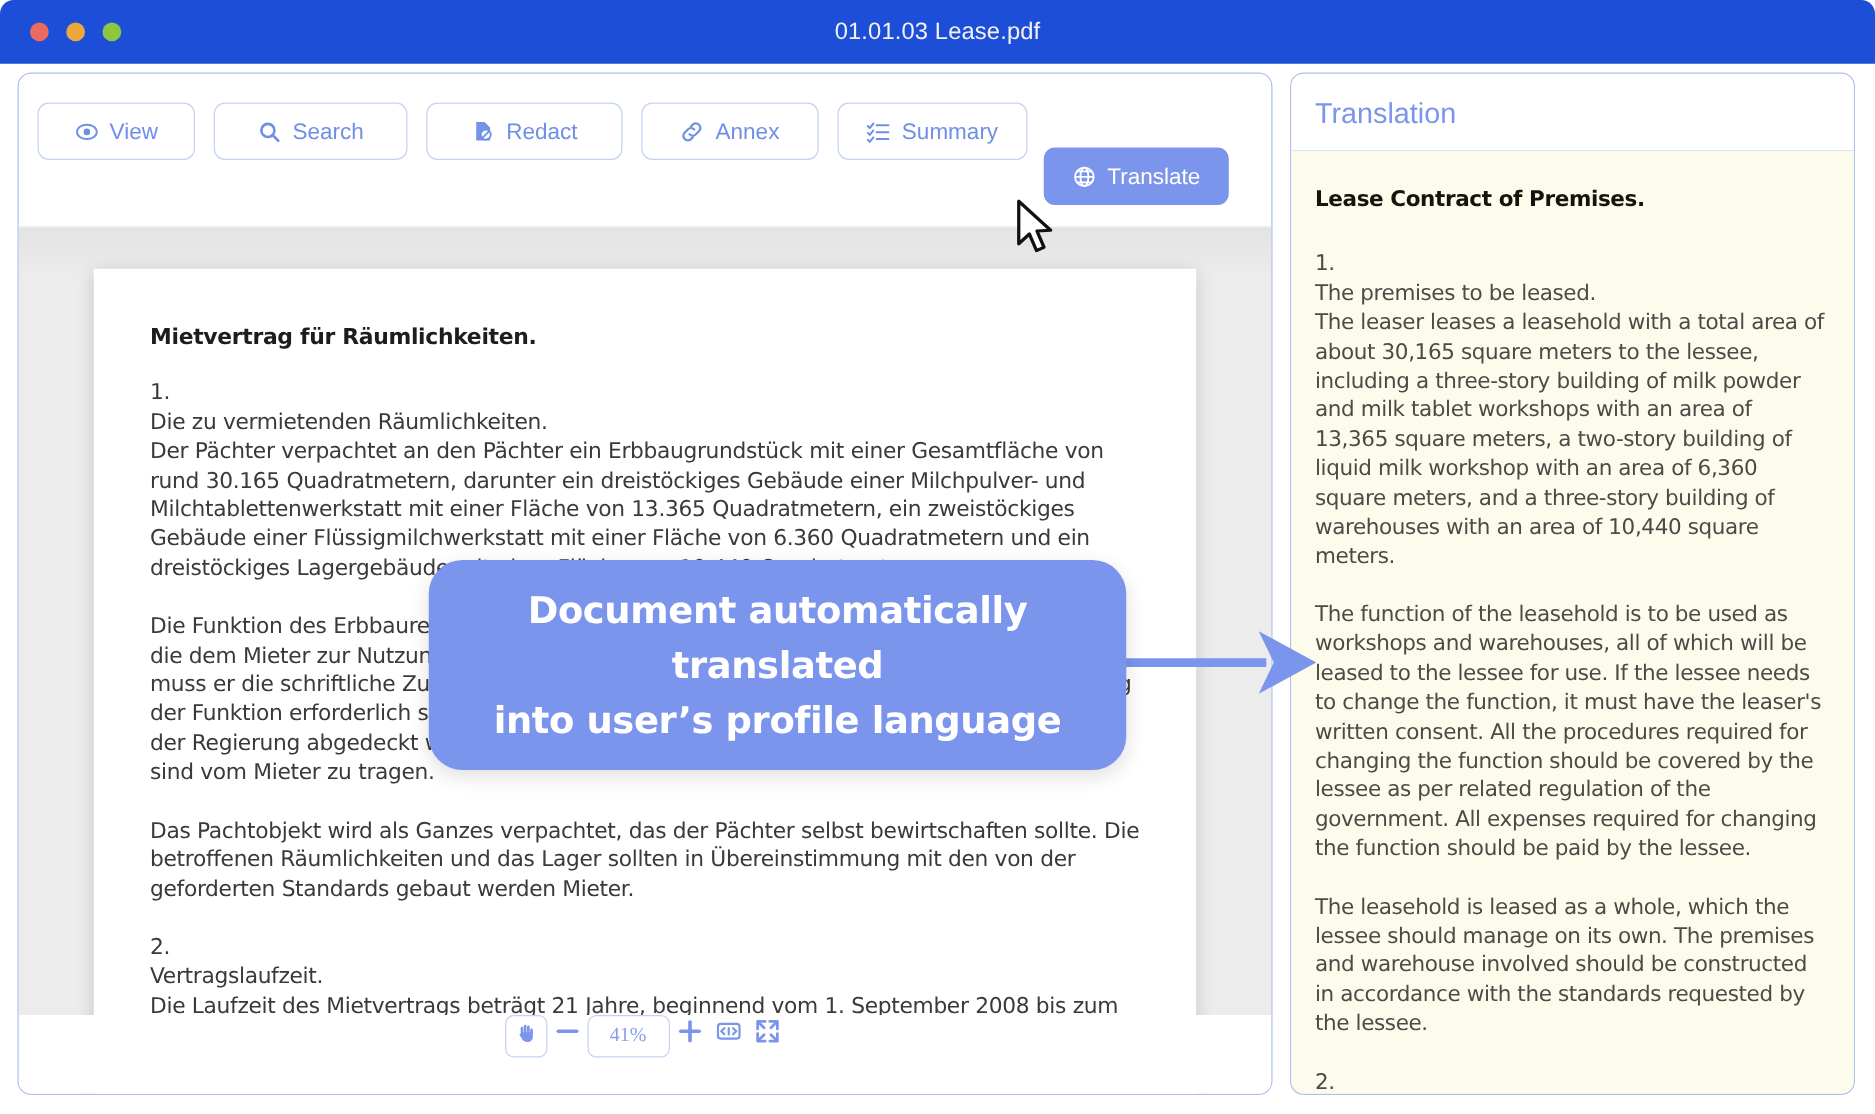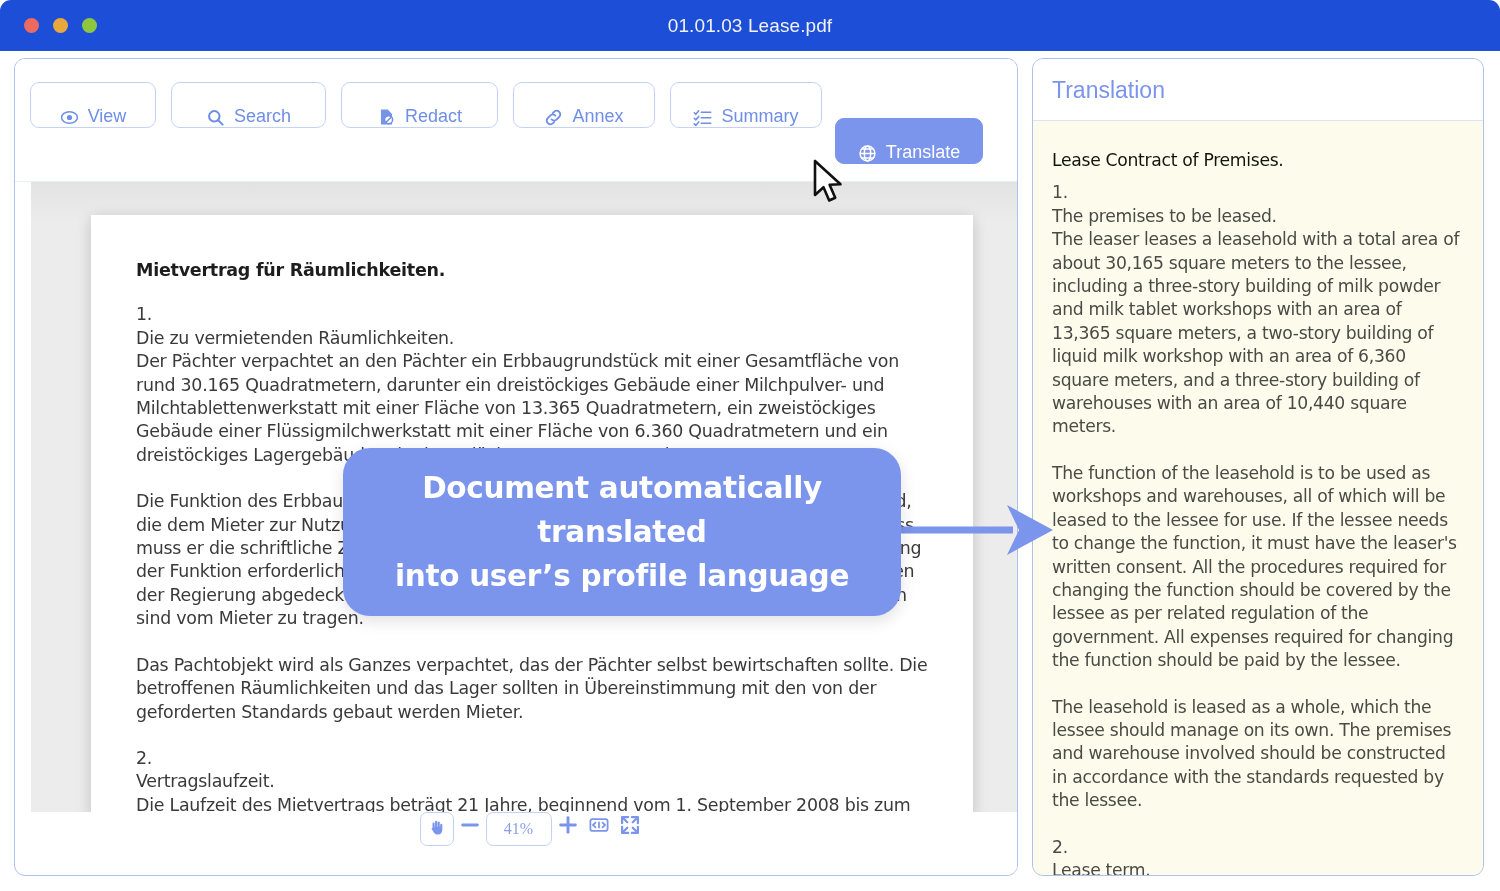--- a/index.html
+++ b/index.html
@@ -82,21 +82,21 @@
   }
 
   .tool-btn {
     position: absolute;
     top: 23px;
     height: 46px;
     border: 1.4px solid #c5d3f3;
     border-radius: 9px;
     background: #ffffff;
     display: flex;
-    align-items: flex-end;
+    align-items: center;
     justify-content: center;
     gap: 9px;
     color: #6f8ee6;
     font-size: 18px;
     cursor: pointer;
     white-space: nowrap;
     padding: 0 14px;
   }
   .tool-btn .ico { display: flex; align-items: center; justify-content: center; }
   .tool-btn.primary {
@@ -117,21 +117,21 @@
     position: absolute;
     left: 0; top: 122px;
     width: 100%;
     height: 1px;
     background: #e9edf7;
   }
 
   
   .page-area {
     position: absolute;
-    left: 16px; top: 123px;
+    left: 0; top: 123px;
     width: 100%;
     bottom: 0;
     background: #e9e9e9;
     background-image: linear-gradient(180deg, #e3e3e3 0%, #ececec 40px, #ececec 100%);
   }
 
   .pdf-page {
     position: absolute;
     left: 60px;
     top: 33px;
@@ -243,21 +243,21 @@
     padding: 28px 19px 10px 19px;
     overflow: hidden;
   }
   .trans-text {
     font-size: 17.2px;
     line-height: 23.4px;
     color: #4a4a46;
     font-family: "DejaVu Sans", sans-serif;
     letter-spacing: -.3px;
   }
-  .trans-title { font-weight: normal; color: #14140f; margin-bottom: 9px; }
+  .trans-title { font-weight: bold; color: #14140f; margin-bottom: 28px; }
   .trans-para { margin-bottom: 23px; }
 
   
   .callout {
     position: absolute;
     left: 343px; top: 397px;
     width: 558px;
     height: 168px;
     background: #7b94ec;
     border-radius: 27px;

